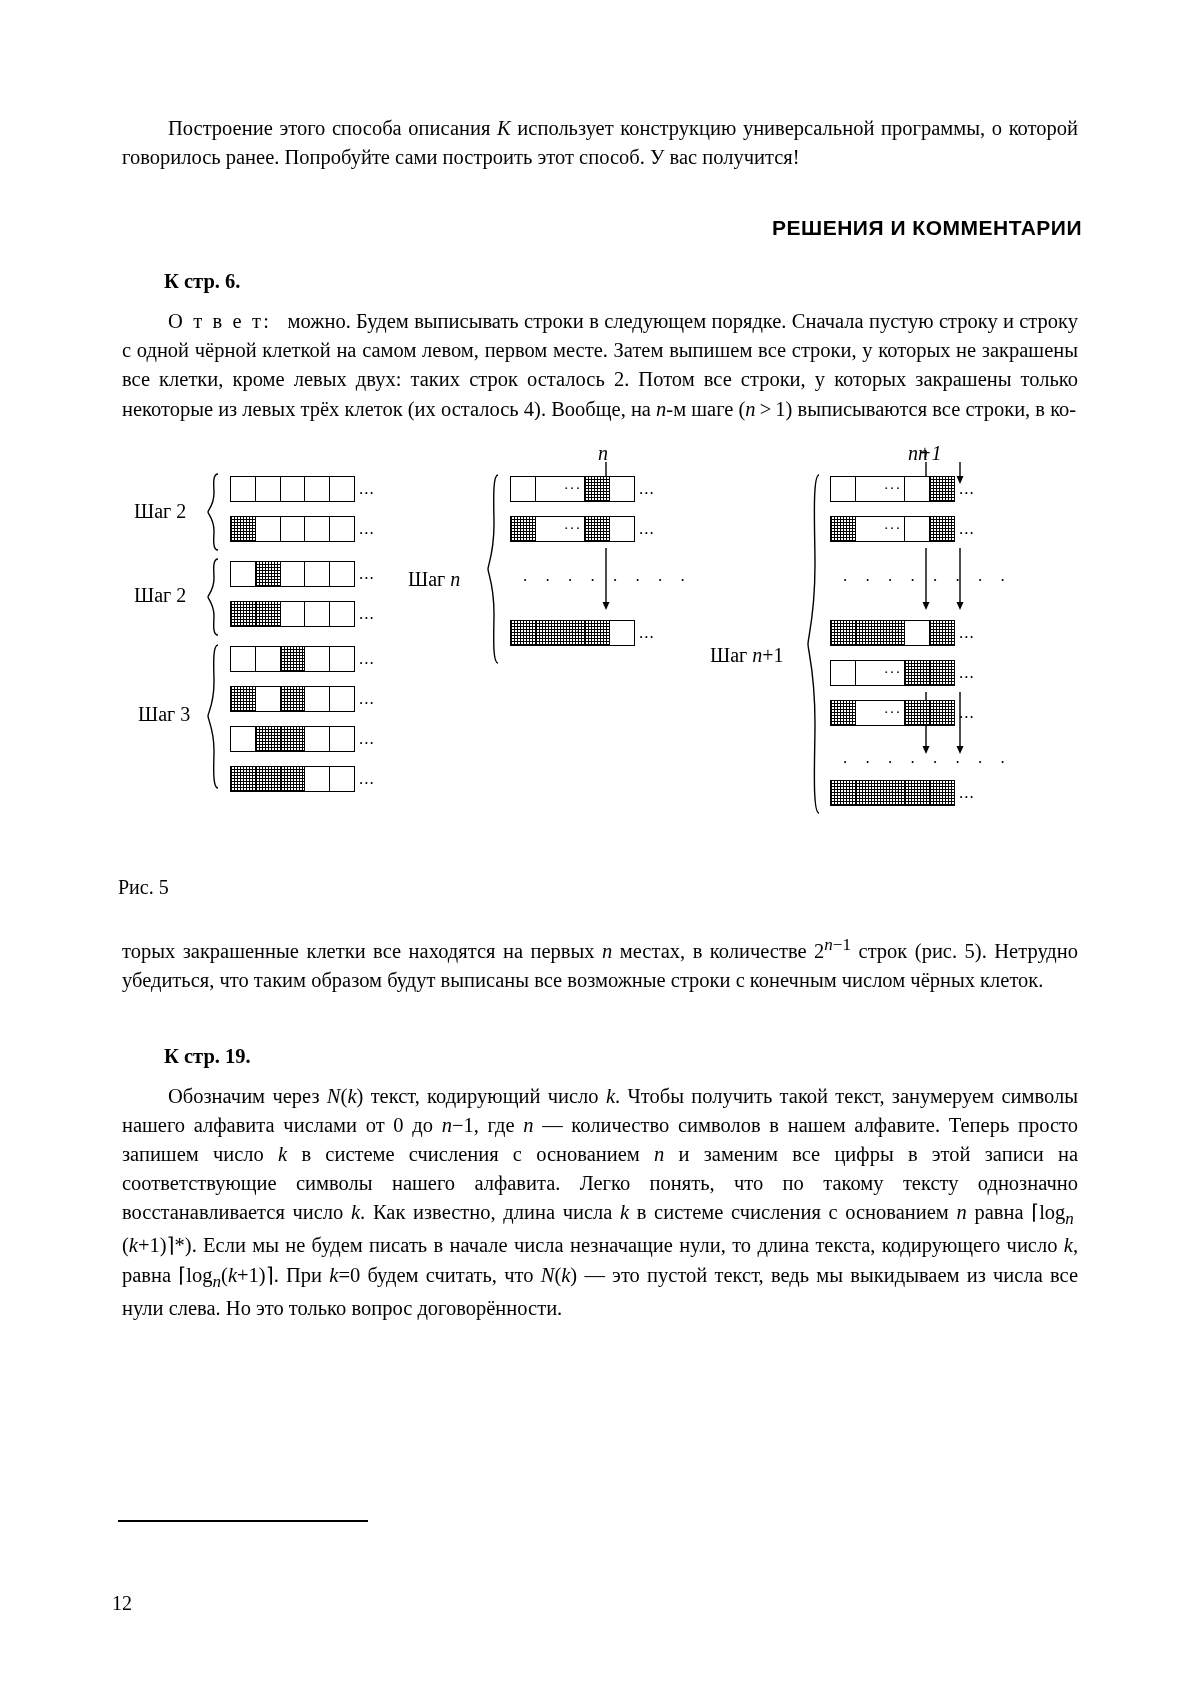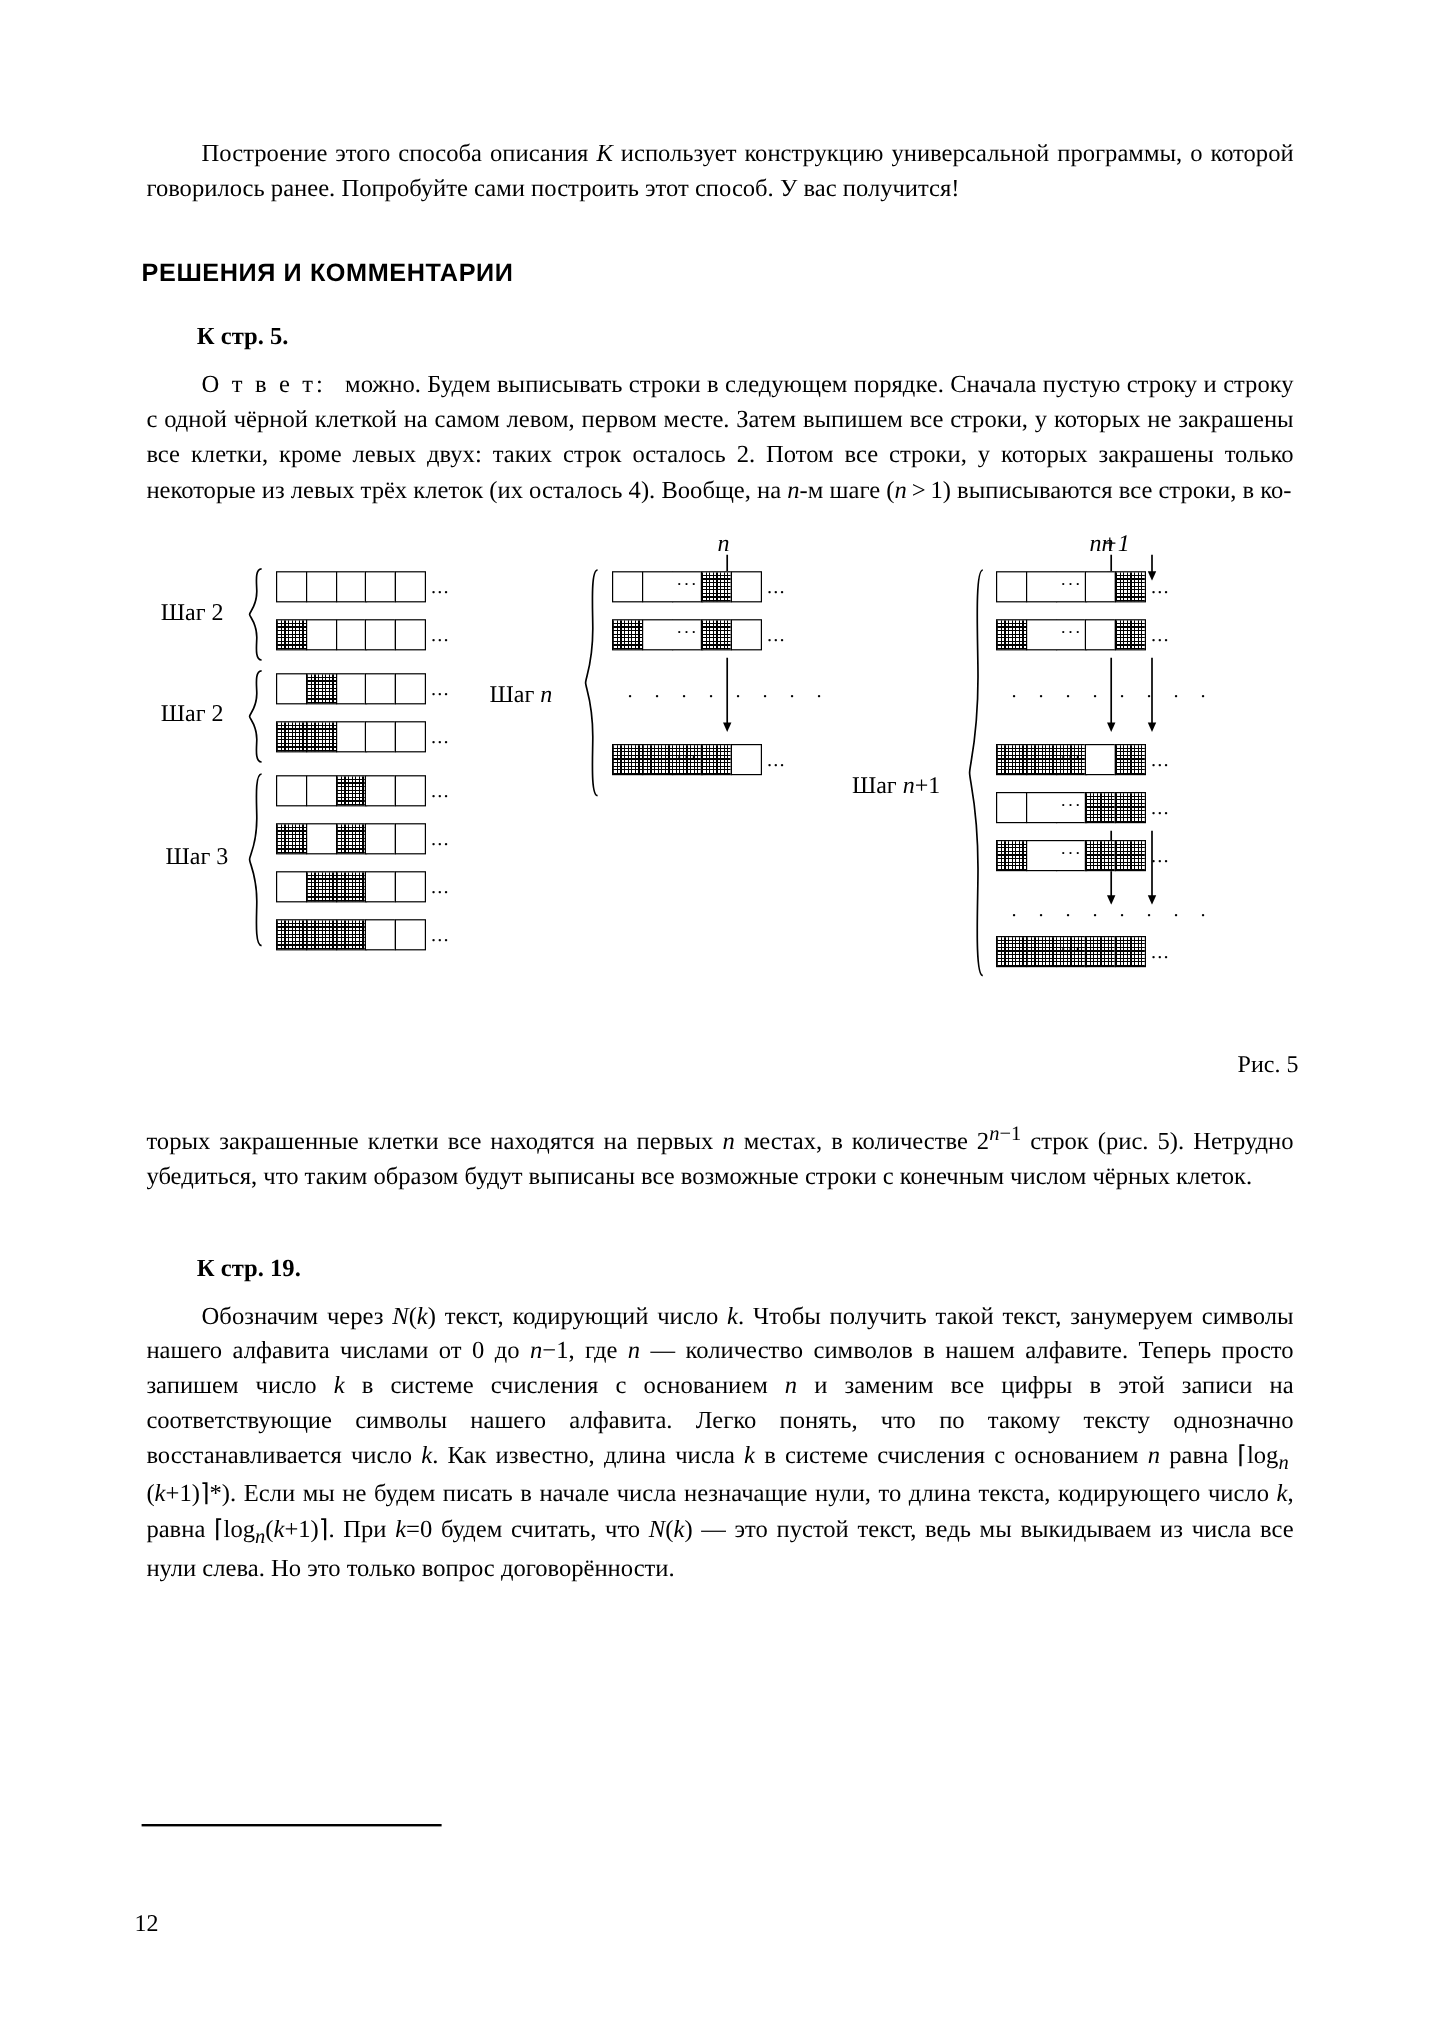--- a/index.html
+++ b/index.html
@@ -29,21 +29,21 @@
   }
   p {
     margin: 4px;
     font-size: 20.5px;
     line-height: 1.42;
     text-align: justify;
     text-indent: 46px;
   }
   .noindent { text-indent: 0; }
   .section-title {
-    text-align: left;
+    text-align: right;
     font-family: "Liberation Sans", sans-serif;
     font-weight: bold;
     font-size: 21px;
     letter-spacing: 0.5px;
     margin: 44px 0 30px 0;
   }
   .subhead {
     font-weight: bold;
     font-size: 20.5px;
     text-indent: 46px;
@@ -55,21 +55,21 @@
   .spaced { letter-spacing: 2.5px; }
 
   
   .figure {
     position: relative;
     width: 964px;
     height: 420px;
     margin: 24px 0 8px 0;
   }
   .fig-caption {
-    text-align: right;
+    text-align: left;
     font-size: 20px;
     margin-top: 2px;
   }
   .grp-label {
     position: absolute;
     font-size: 20px;
     white-space: nowrap;
   }
   .brace {
     position: absolute;
@@ -169,21 +169,21 @@
   <div class="content">
 
     <p>
       Построение этого способа описания <i>K</i> использует конструкцию
       универсальной программы, о которой говорилось ранее. Попробуйте
       сами построить этот способ. У вас получится!
     </p>
 
     <div class="section-title">РЕШЕНИЯ И КОММЕНТАРИИ</div>
 
-    <div class="subhead">К стр. 5.</div>
+    <div class="subhead">К стр. 6.</div>
 
     <p>
       <span class="spaced">О т в е т:</span>&nbsp;&nbsp;
       можно. Будем выписывать строки в следующем порядке. Сначала пустую строку и строку с одной
       чёрной клеткой на самом левом, первом месте. Затем выпишем все строки, у которых не закрашены
       все клетки, кроме левых двух: таких строк осталось 2. Потом все строки, у которых закрашены
       только некоторые из левых трёх клеток (их осталось 4). Вообще, на <i>n</i>-м шаге
       (<i>n</i> &gt; 1) выписываются все строки, в ко-
     </p>
 

